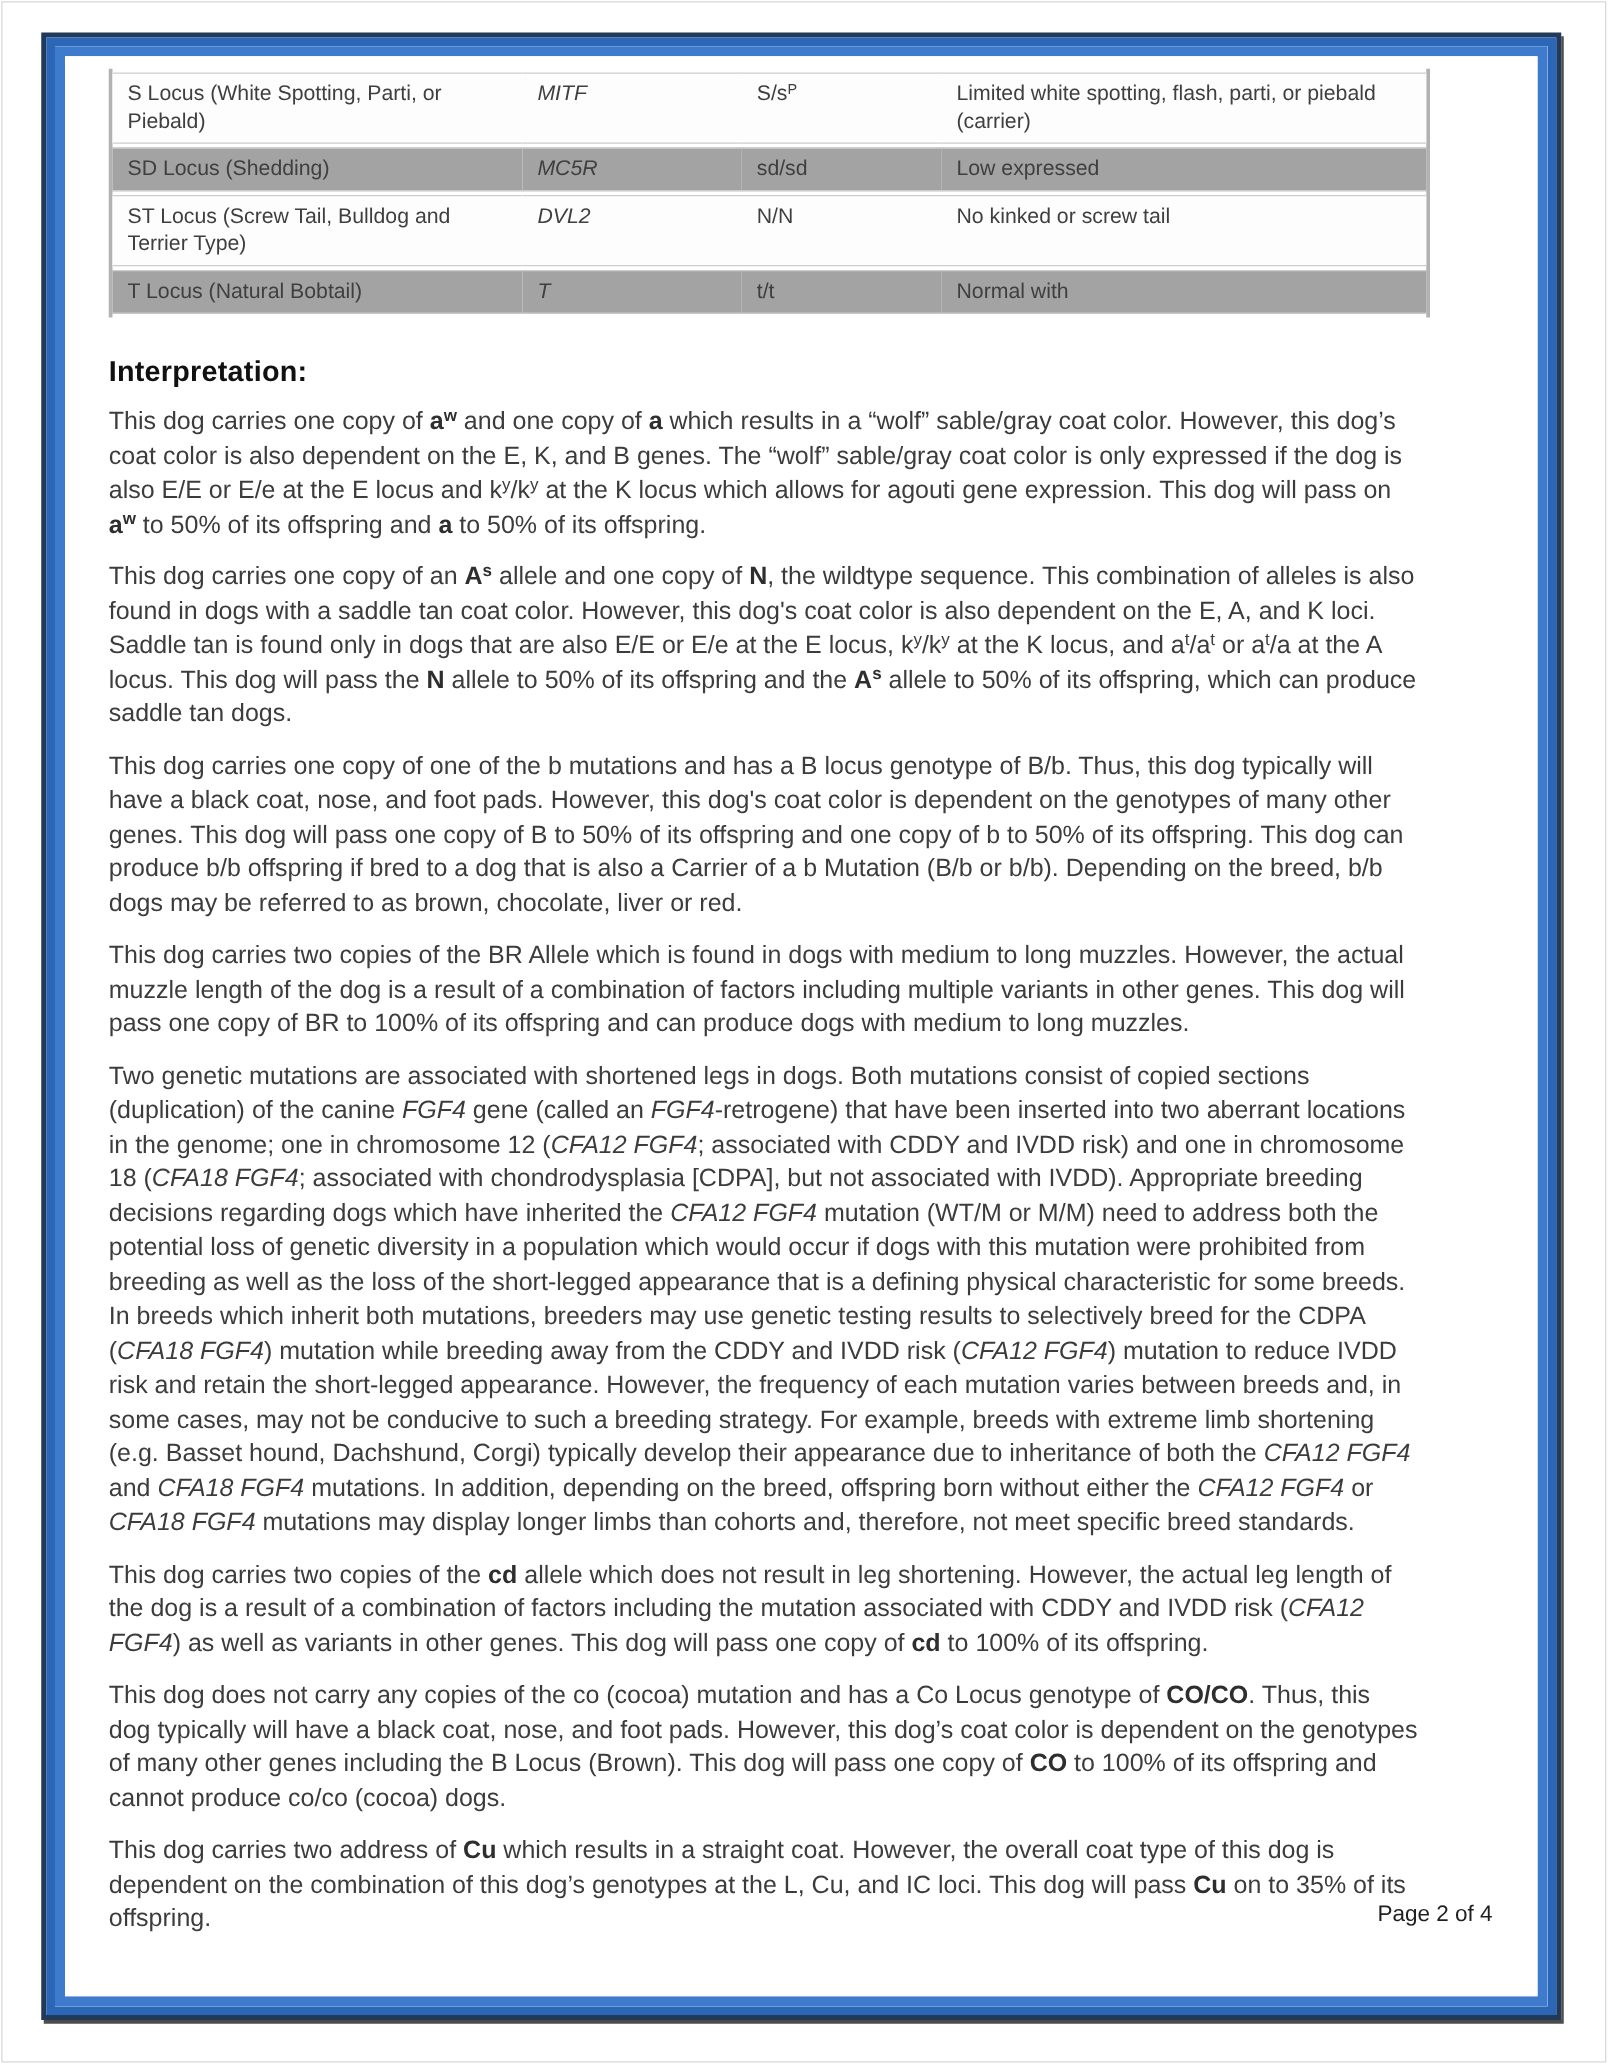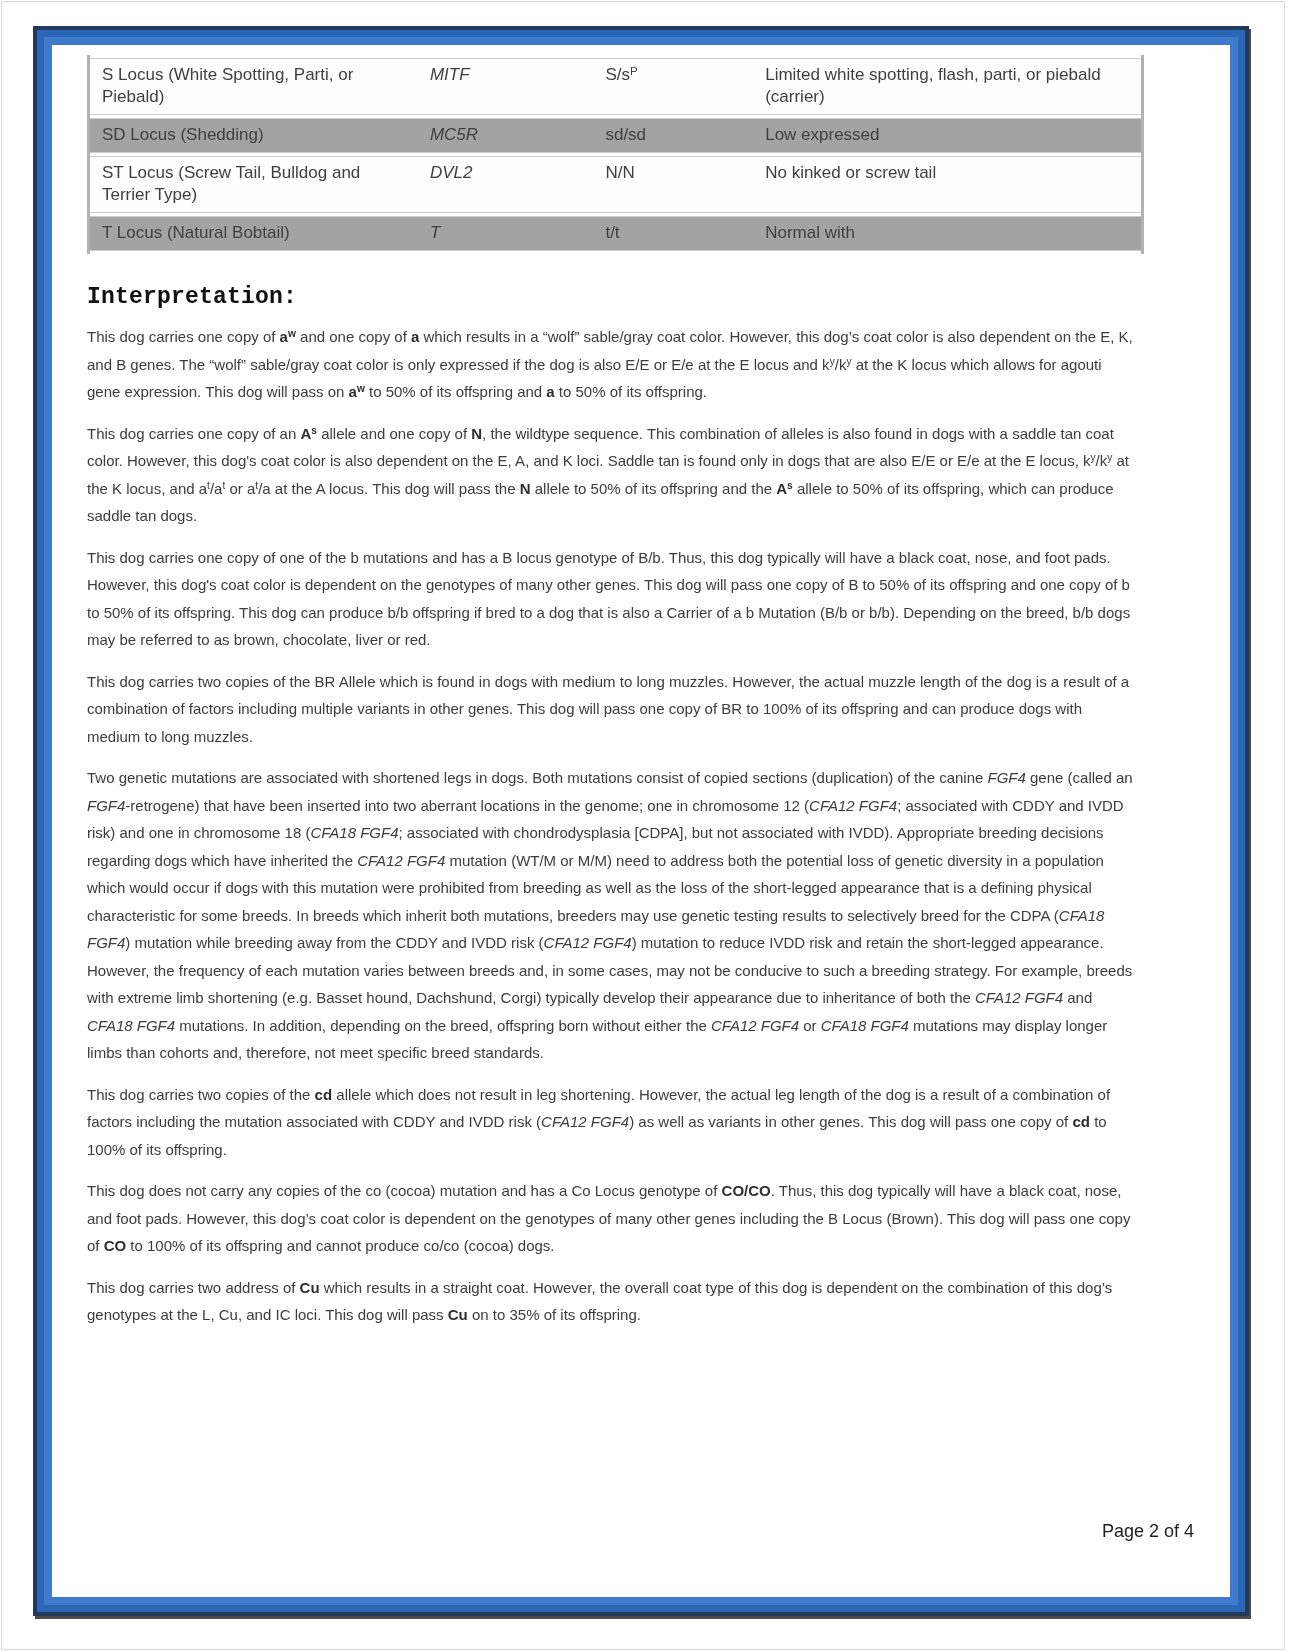--- a/index.html
+++ b/index.html
@@ -75,25 +75,24 @@
   tr.row-odd td  { background: #fdfdfd; }
   tr.row-even td { background: #a3a3a3; }
   td.gene-cell { font-style: italic; }
   
   .interp-heading {
     margin: 33px 0 13px 0;
     font-size: 23px;
     font-weight: bold;
     color: #111111;
     letter-spacing: 0.2px;
-    font-family: Liberation Mono, monospace;
   }
   .para {
     max-width: 1047px;
-    font-size: 15px;
+    font-size: 20px;
     line-height: 27.5px;
     color: #3c3c3c;
     margin: 0 0 14px 0;
   }
   .para .bold, td .bold { font-weight: bold; color: #2e2e2e; }
   .para .italic, td .italic { font-style: italic; }
   sup {
     font-size: 68%;
     line-height: 0;
     vertical-align: baseline;

